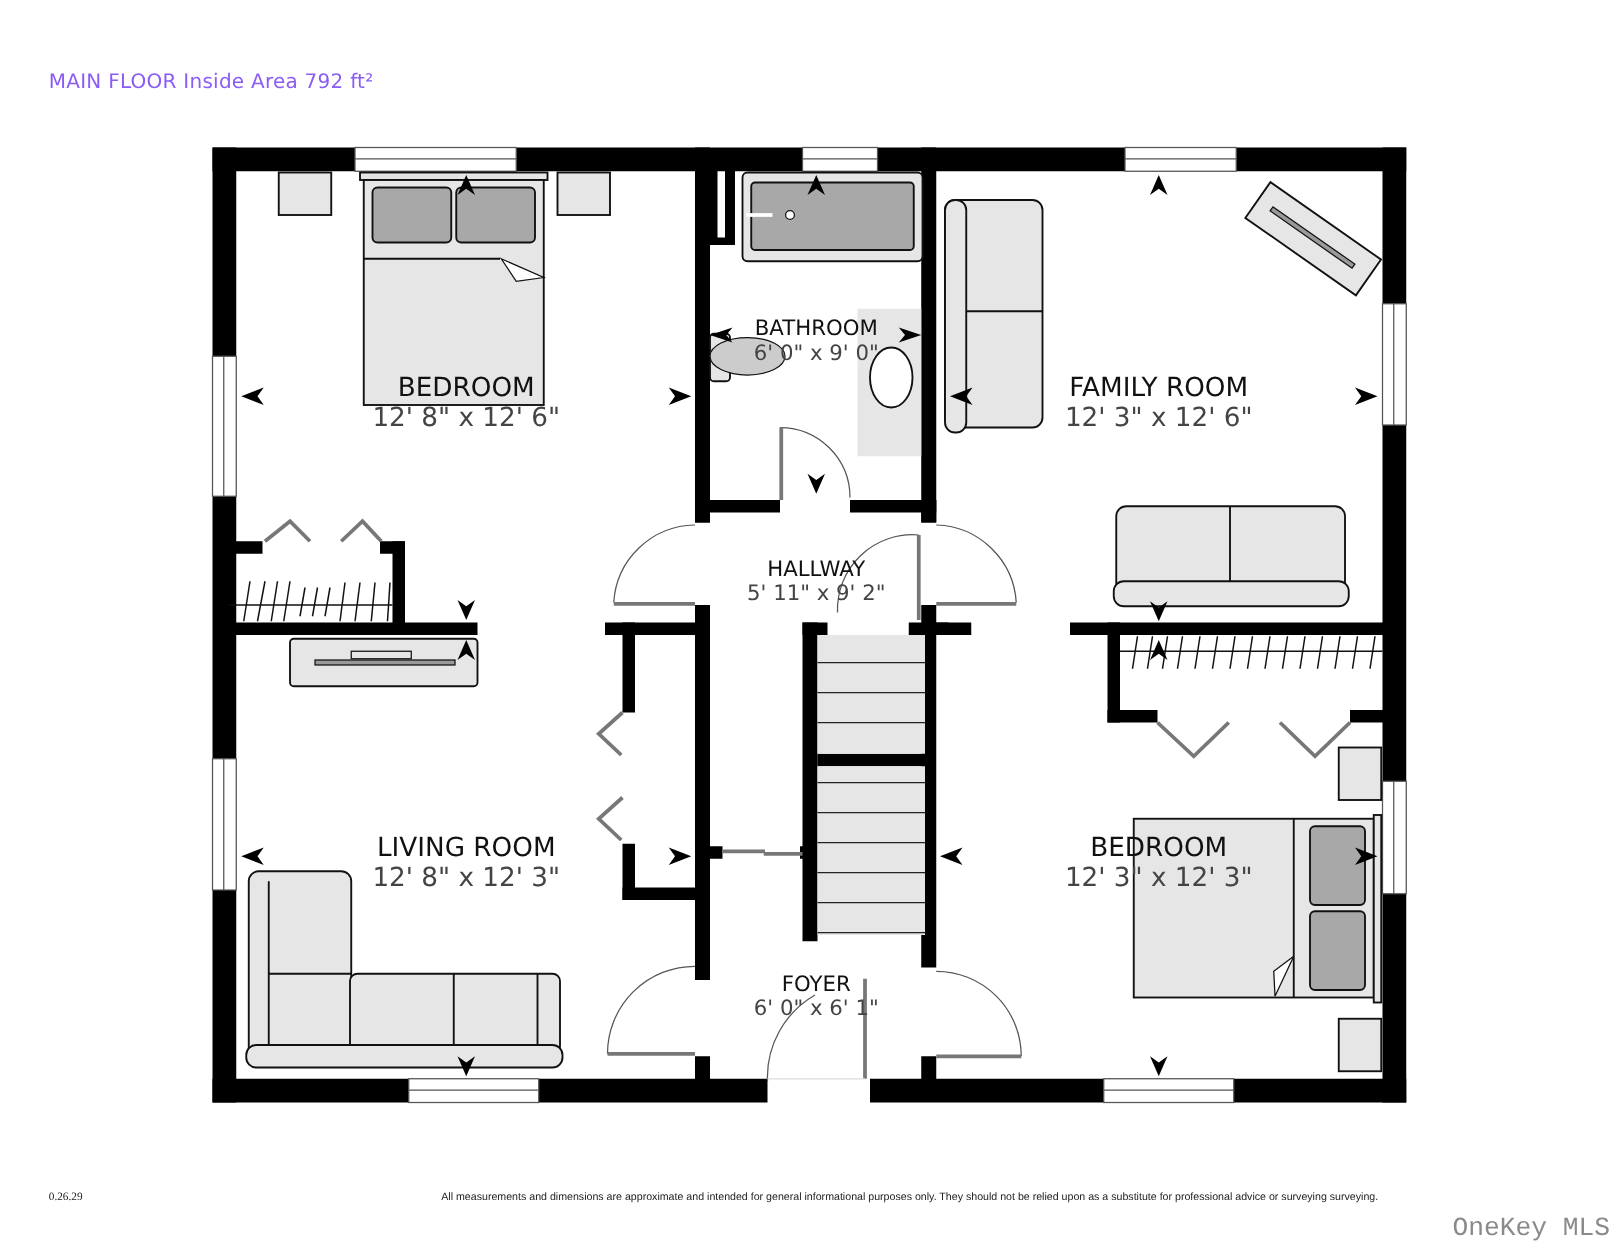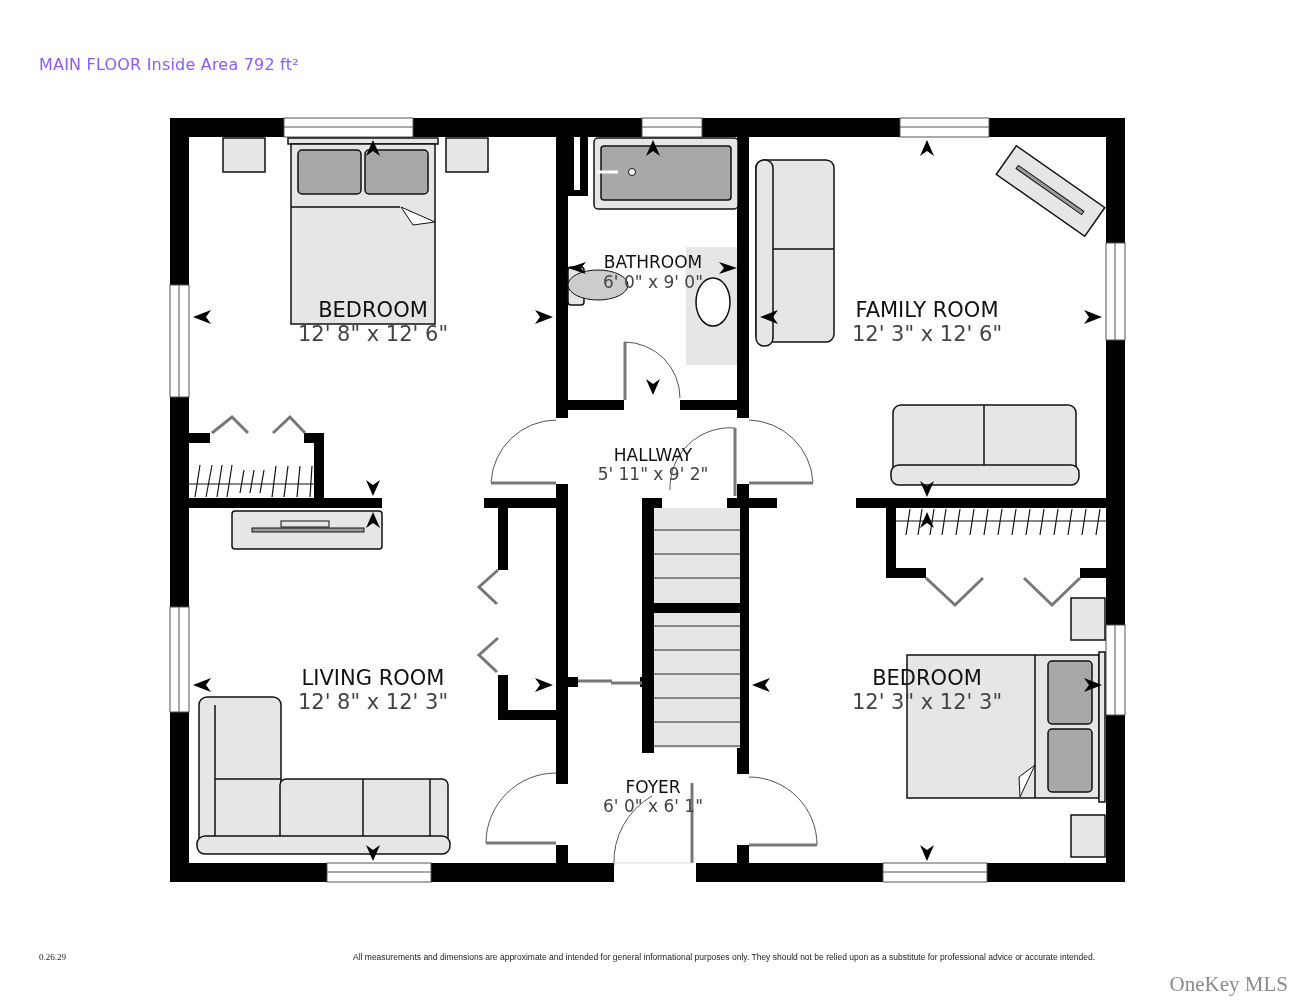--- a/index.html
+++ b/index.html
@@ -1,20 +1,20 @@
 <!DOCTYPE html>
 <html><head>
 <meta charset="utf-8">
 <style>
   html, body { margin:0; padding:0; background:#ffffff; }
   body { width:1294px; height:1000px; position:relative; overflow:hidden; font-family:"DejaVu Sans", sans-serif; }
   .title { position:absolute; left:39px; top:19px; font-size:16px; color:#8b5cf6; letter-spacing:0.2px;margin-top:36px; }
   .version { position:absolute; left:39px; top:952px; font-size:9px; color:#222; font-family:Liberation Serif, serif; }
   .disclaimer { position:absolute; left:353px; top:952px; font-size:8.5px; color:#222; font-family:"Liberation Sans", sans-serif; white-space:nowrap; }
-  .brand { position:absolute; right:6px; top:972px; font-size:21px; color:#8a8a8a; font-family:Liberation Serif, serif;text-align:center; }
+  .brand { position:absolute; right:6px; top:972px; font-size:21px; color:#8a8a8a; font-family:Liberation Mono, monospace;text-align:center; }
   svg.plan { position:absolute; left:0; top:0; }
   .room-name { font-family:"DejaVu Sans", sans-serif; font-size:21px; fill:#111; }
   .room-dim { font-family:"DejaVu Sans", sans-serif; font-size:21px; fill:#444; }
   .room-name.sm, .room-dim.sm { font-size:17px; }
   .wall { fill:#000; }
   .win { fill:#fff; stroke:#555; stroke-width:1; }
   .furn { fill:#e6e6e6; stroke:#111; stroke-width:1.5; }
   .furn-dark { fill:#a8a8a8; stroke:#111; stroke-width:1.5; }
   .door-arc { fill:none; stroke:#555; stroke-width:1; }
   .door-leaf { stroke:#777; stroke-width:3; fill:none; }
@@ -306,14 +306,14 @@
     <text class="room-name" x="927" y="685" text-anchor="middle">BEDROOM</text>
     <text class="room-dim" x="927" y="709" text-anchor="middle">12' 3" x 12' 3"</text>
   </g>
   <g>
     <text class="room-name sm" x="653" y="793" text-anchor="middle">FOYER</text>
     <text class="room-dim sm" x="653" y="812" text-anchor="middle">6' 0" x 6' 1"</text>
   </g>
 </svg>
 
 <div class="version">0.26.29</div>
-<div class="disclaimer">All measurements and dimensions are approximate and intended for general informational purposes only. They should not be relied upon as a substitute for professional advice or accurate intended.</div>
+<div class="disclaimer">All measurements and dimensions are approximate and intended for general informational purposes only. They should not be relied upon as a substitute for professional advice or surveying surveying.</div>
 <div class="brand">OneKey MLS</div>
 
 </body></html>

